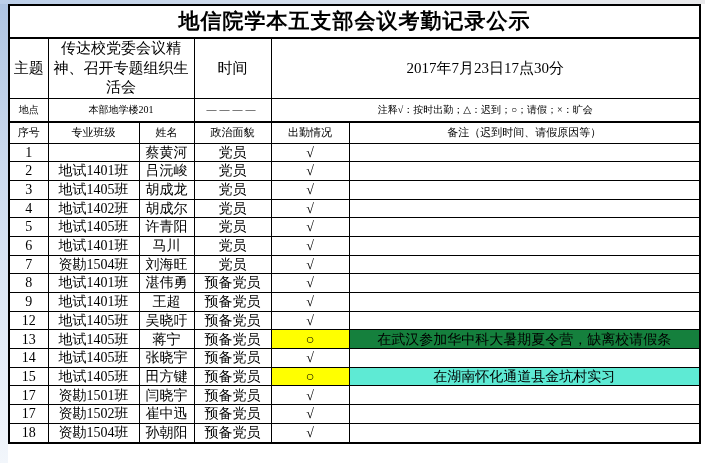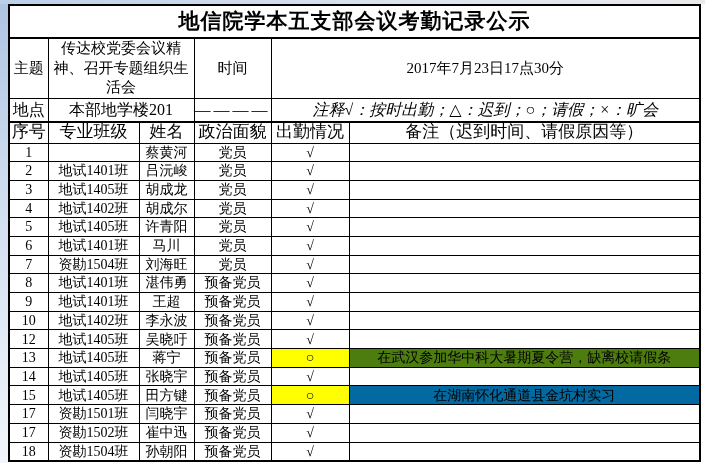--- a/index.html
+++ b/index.html
@@ -42,24 +42,24 @@
   tr.title-row td {
     height: 31px;
     font-size: 21px;
     font-weight: bold;
     letter-spacing: 1px;
     border-bottom-width: 2px;
     text-align: center;
   }
   tr.topic-row td { height: 40px; font-size: 15px; }
   td.topic-value { font-size: 13px; white-space: normal; line-height: 1.3; }
-  tr.loc-row td { height: 22px; border-bottom-width: 2px; font-size: 16px; }
+  tr.loc-row td { height: 22px; border-bottom-width: 2px; font-size: 10px; }
   td.dashes { letter-spacing: 3px; font-size: 14px; }
-  td.legend { font-size: 14px; font-style: italic; }
-  tr.head-row td { height: 20px; font-size: 17px; }
+  td.legend { font-size: 14px; }
+  tr.head-row td { height: 20px; font-size: 11px; }
   tbody.data tr td { height: 17.7px; font-size: 14px; }
   td.attend { font-size: 14px; }
 </style>
 </head>
 <body>
 
 <div class="edge-left"></div>
 <div class="edge-top"></div>
 
 <table class="sheet">
@@ -163,58 +163,50 @@
       </tr>
       <tr>
         <td>9</td>
         <td>地试1401班</td>
         <td>王超</td>
         <td>预备党员</td>
         <td class="attend">√</td>
         <td></td>
       </tr>
       <tr>
-        <td>10</td>
-        <td>地试1402班</td>
-        <td>李永波</td>
-        <td>预备党员</td>
-        <td class="attend">√</td>
-        <td></td>
-      </tr>
-      <tr>
         <td>12</td>
         <td>地试1405班</td>
         <td>吴晓吁</td>
         <td>预备党员</td>
         <td class="attend">√</td>
         <td></td>
       </tr>
       <tr>
         <td>13</td>
         <td>地试1405班</td>
         <td>蒋宁</td>
         <td>预备党员</td>
         <td class="attend" style="background: rgb(255, 255, 0);">○</td>
-        <td style="background: #4d7c0f;">在武汉参加华中科大暑期夏令营，缺离校请假条</td>
+        <td style="background: #15803d;">在武汉参加华中科大暑期夏令营，缺离校请假条</td>
       </tr>
       <tr>
         <td>14</td>
         <td>地试1405班</td>
         <td>张晓宇</td>
         <td>预备党员</td>
         <td class="attend">√</td>
         <td></td>
       </tr>
       <tr>
         <td>15</td>
         <td>地试1405班</td>
         <td>田方键</td>
         <td>预备党员</td>
         <td class="attend" style="background: rgb(255, 255, 0);">○</td>
-        <td style="background: #0369a1; margin-left: 24px;">在湖南怀化通道县金坑村实习</td>
+        <td style="background: #5eead4; margin-left: 24px;">在湖南怀化通道县金坑村实习</td>
       </tr>
       <tr>
         <td>17</td>
         <td>资勘1501班</td>
         <td>闫晓宇</td>
         <td>预备党员</td>
         <td class="attend">√</td>
         <td></td>
       </tr>
       <tr>

